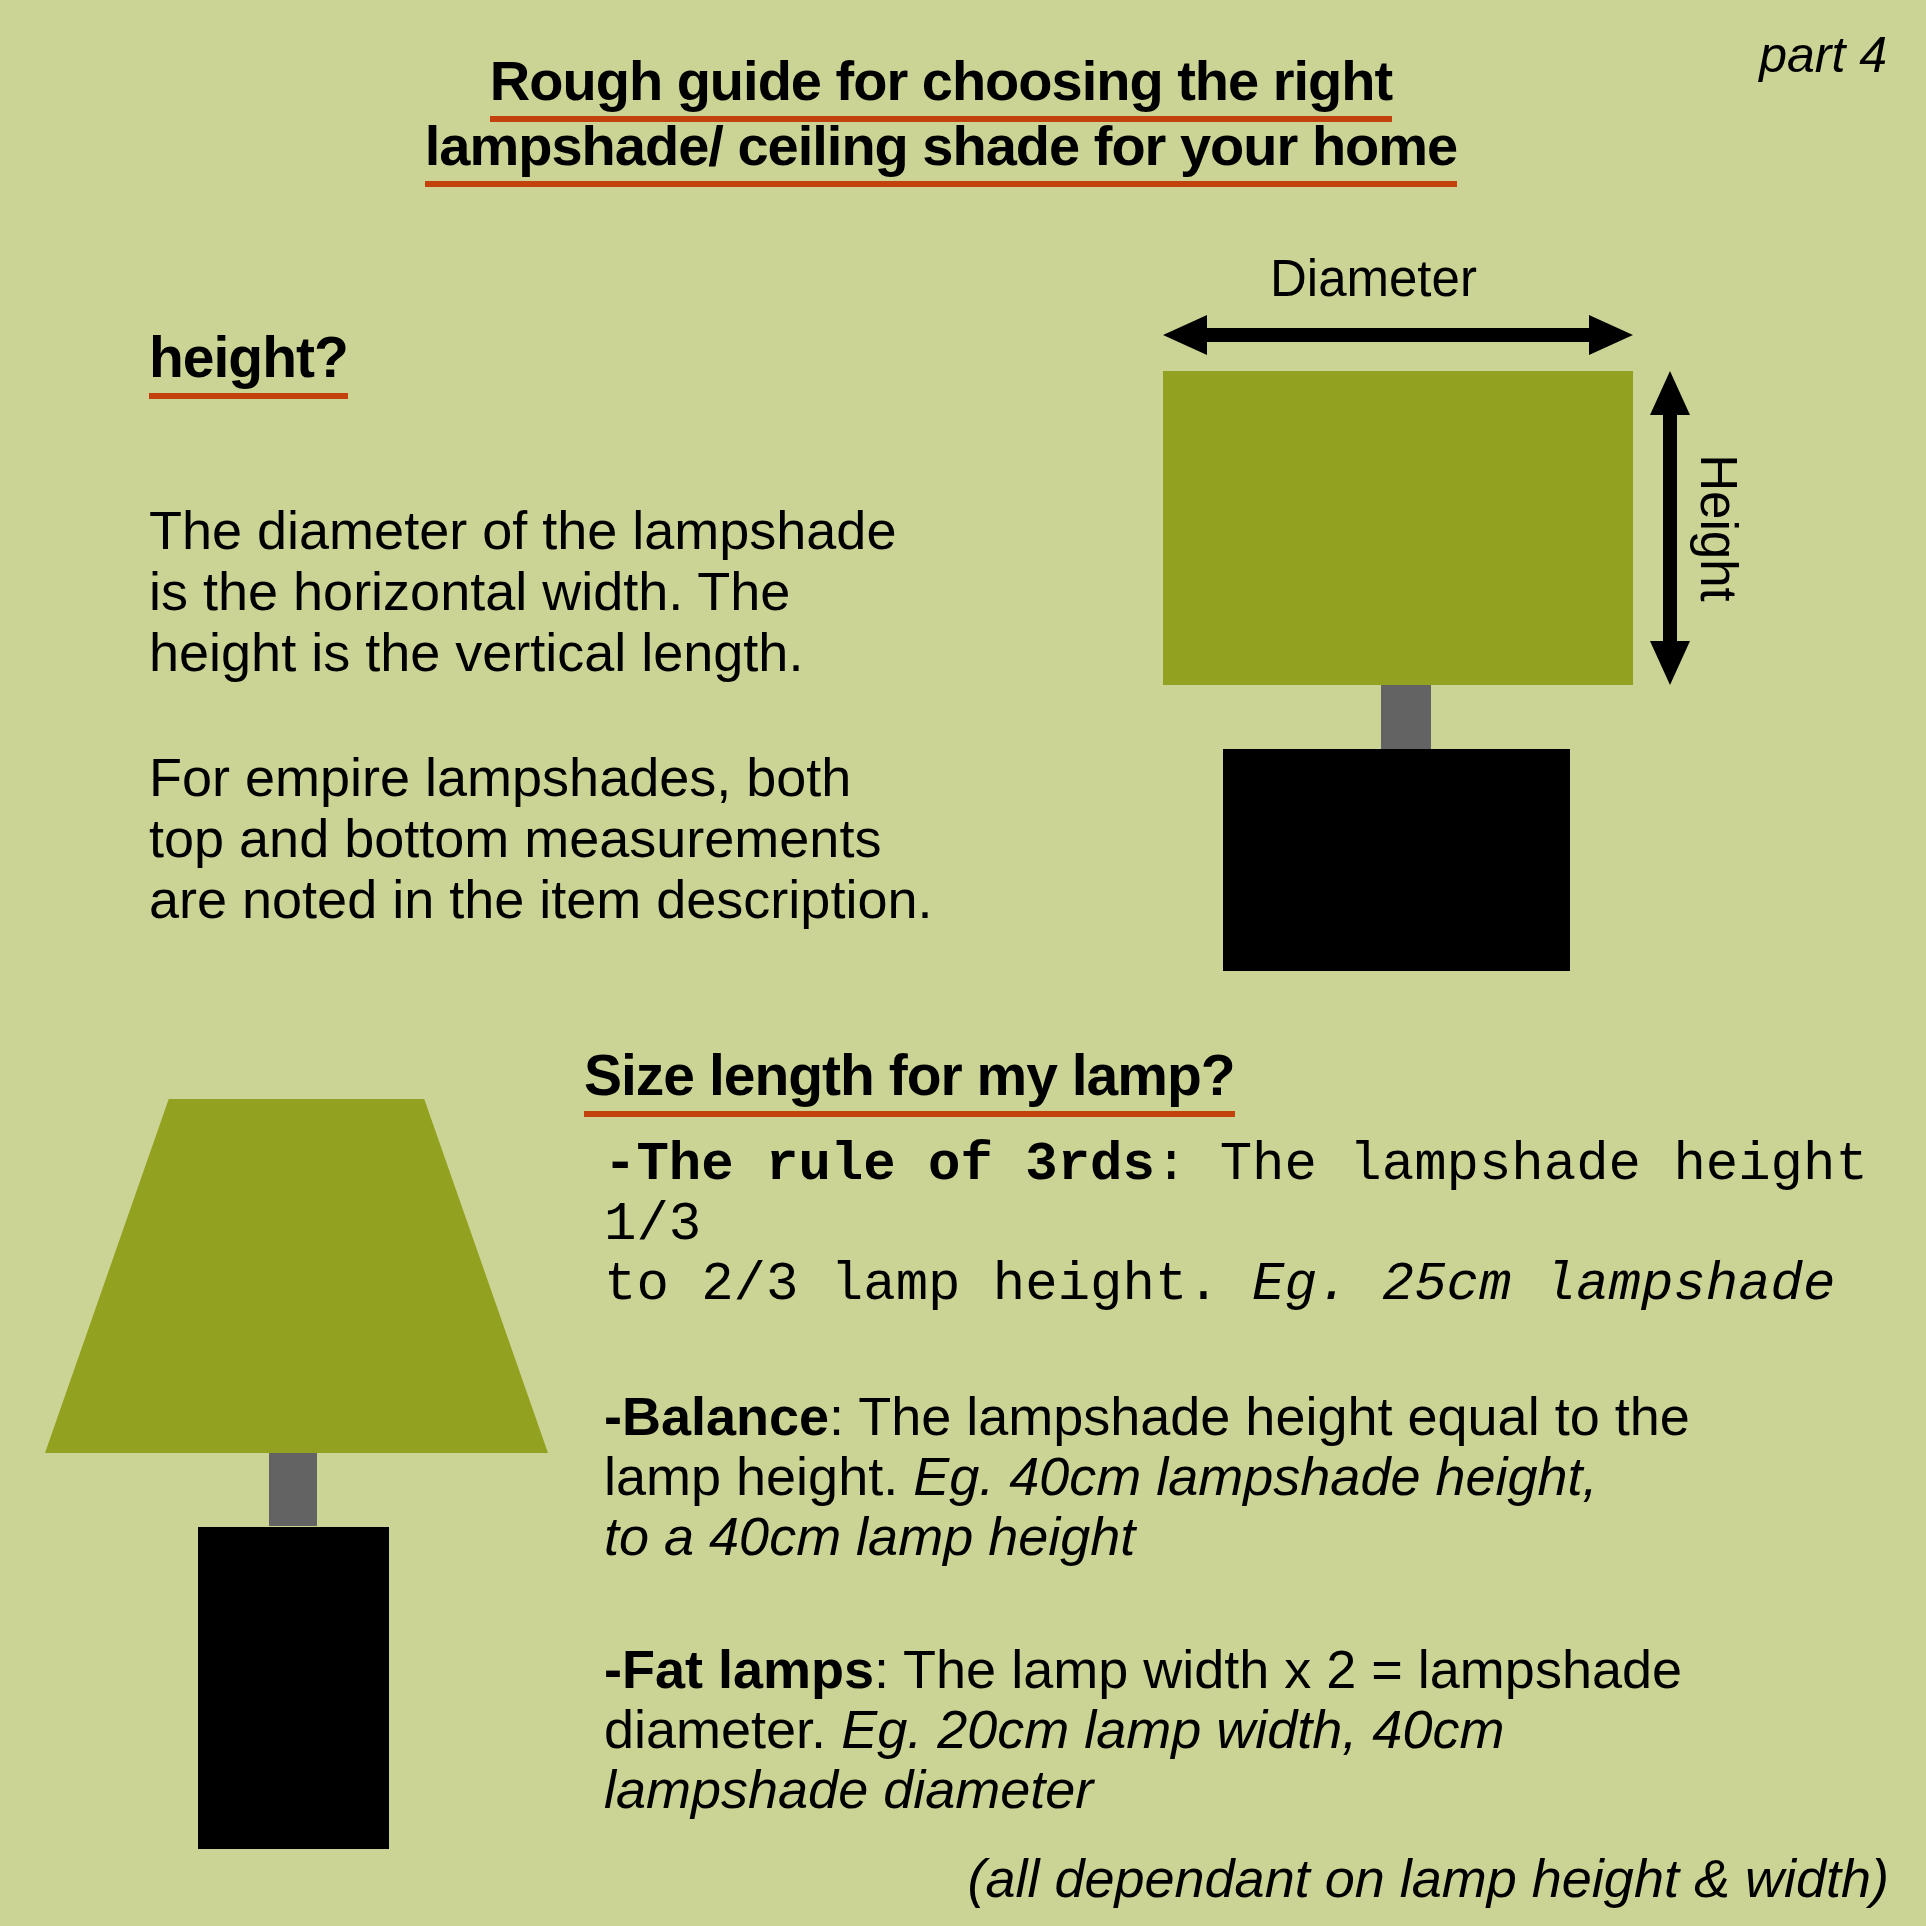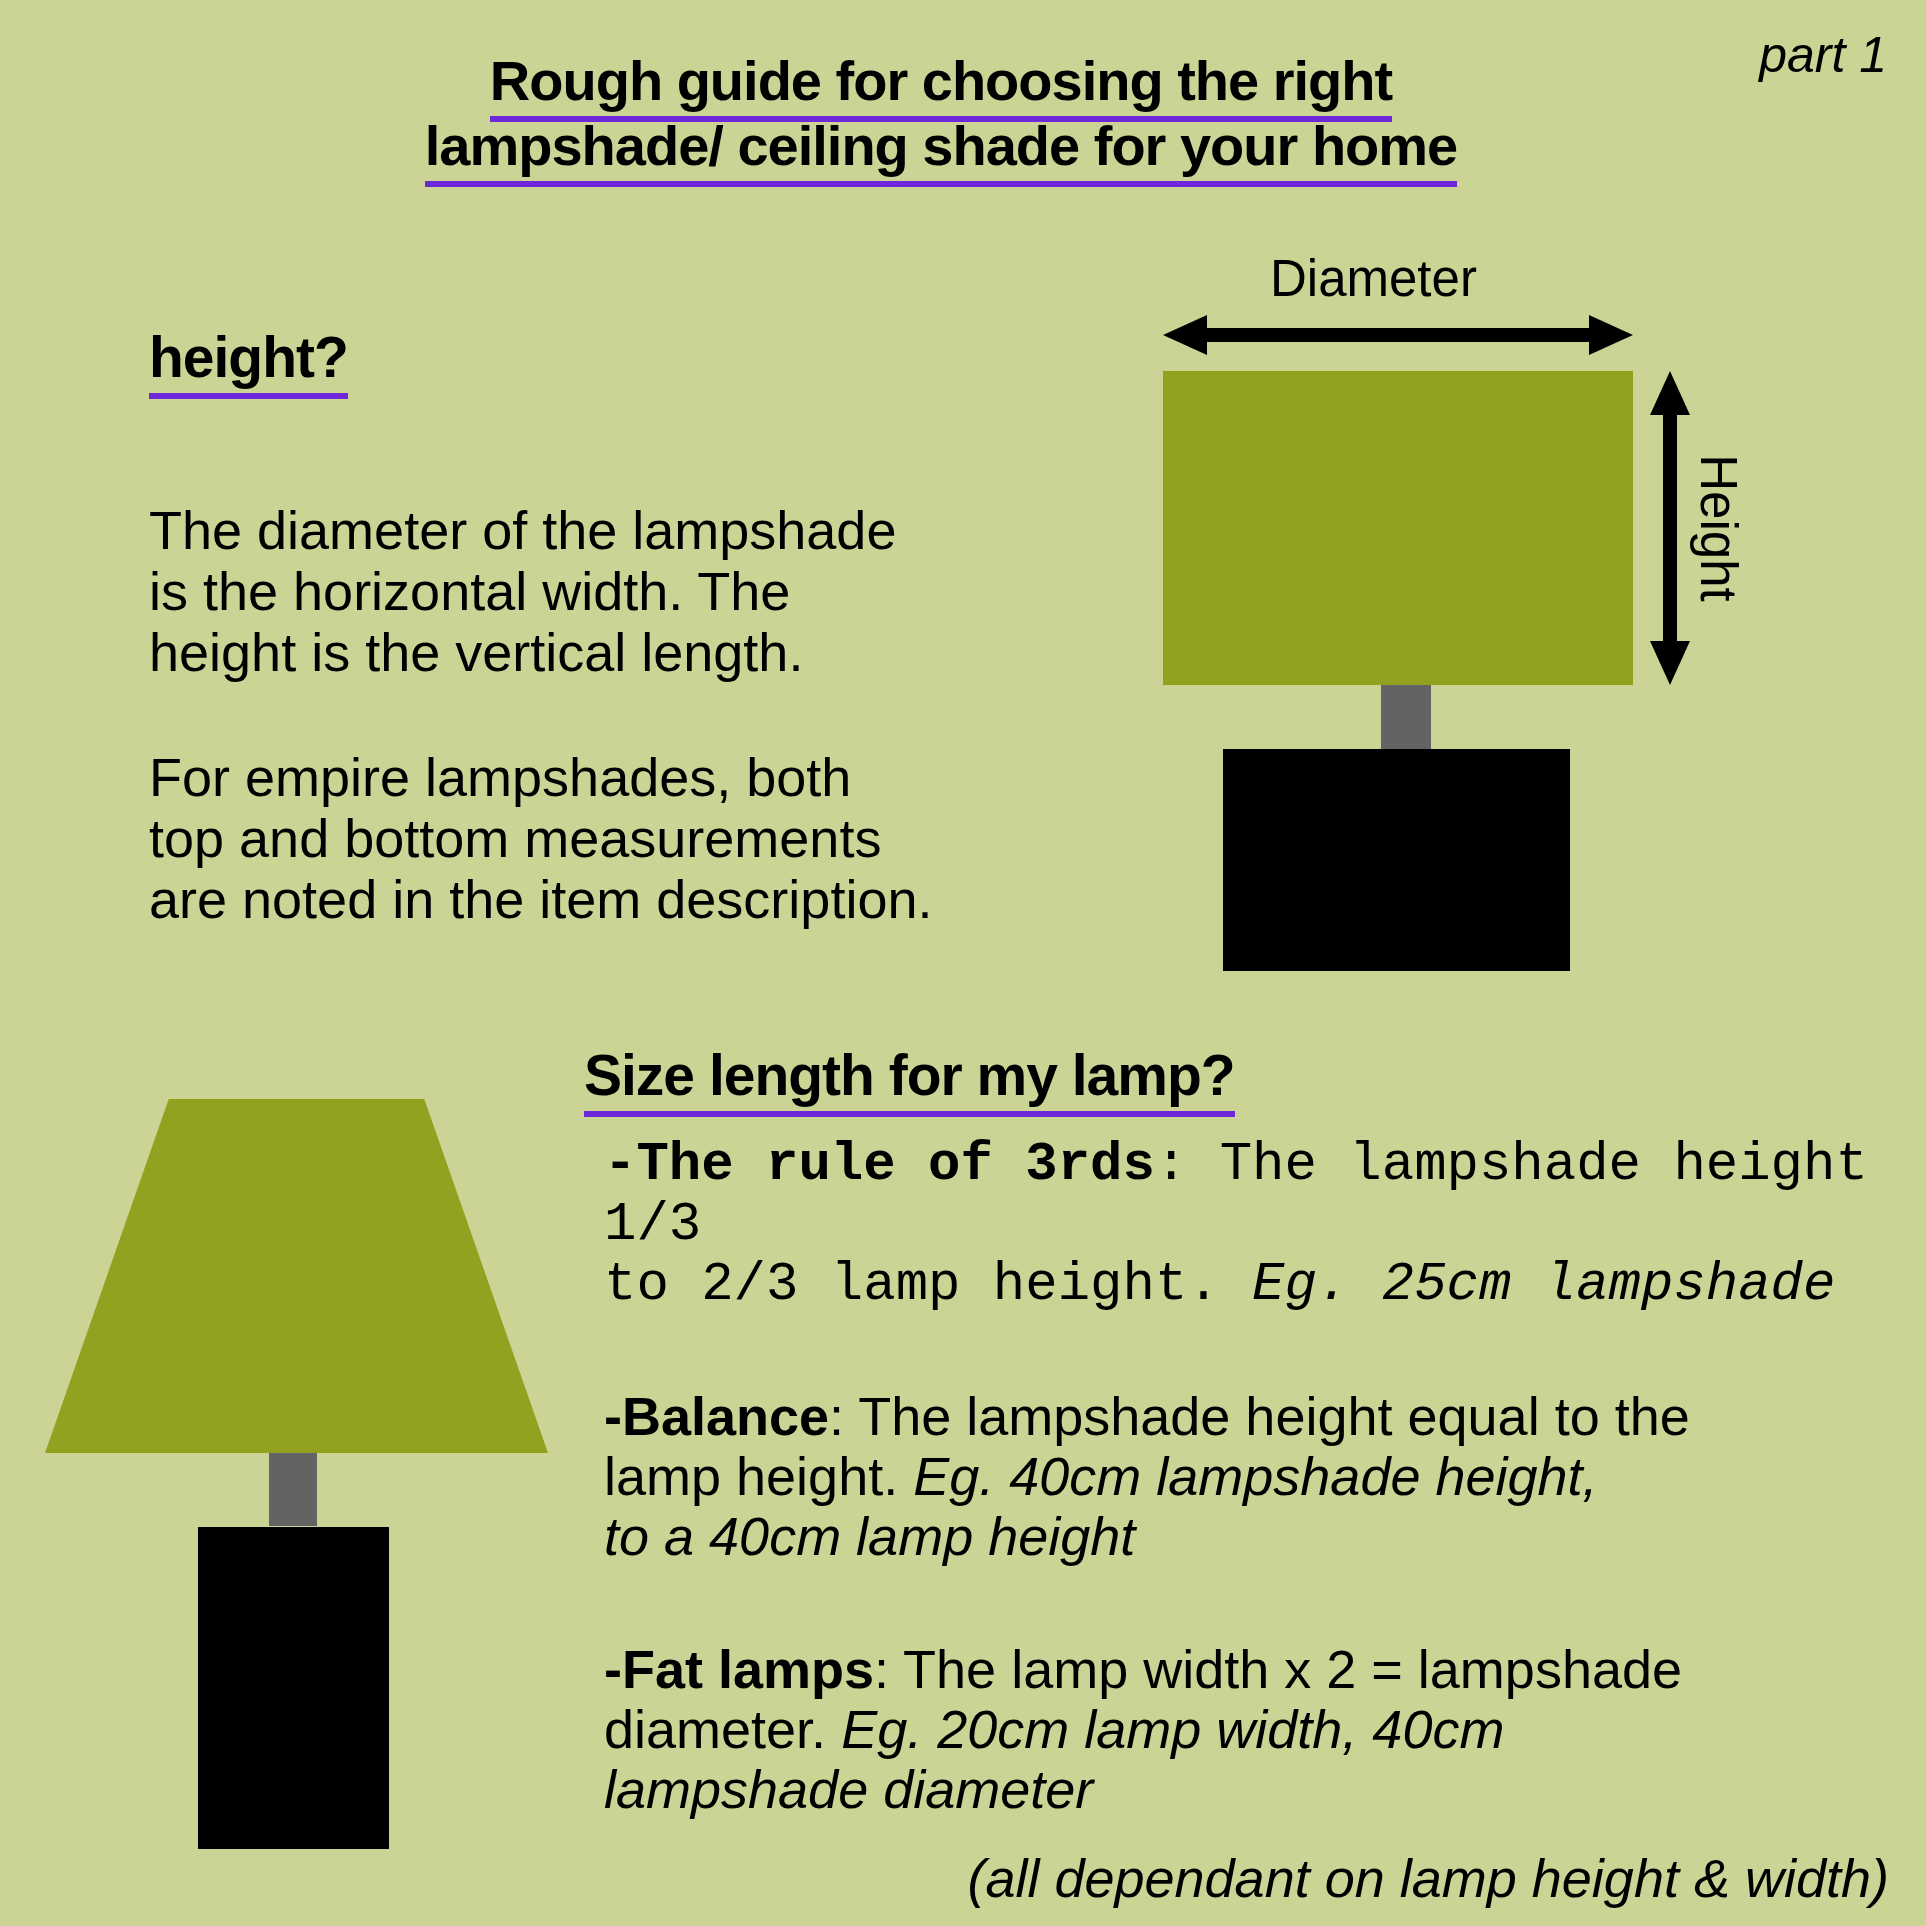--- a/index.html
+++ b/index.html
@@ -19,21 +19,21 @@
     top: 26px; right: 40px;
     font-size: 50px; font-style: italic;
   }
 
   
   .title-block {
     left: 248px; top: 48px; width: 1386px;
     text-align: center; font-weight: bold; font-size: 56px;
     line-height: 65px; letter-spacing: -1px;
   }
-  .u { padding-bottom: 4px; border-bottom: 6px solid #6d28d9; }
+  .u { padding-bottom: 4px; border-bottom: 6px solid #c2410c; }
 
   
   .intro-heading {
     left: 149px; top: 323px;
     font-size: 57px; font-weight: bold; line-height: 69px;
     letter-spacing: -1px;
   }
   .para {
     left: 149px;
     font-size: 54px; line-height: 61px;
@@ -106,21 +106,21 @@
   .footer-note {
     top: 1847px; right: 38px;
     font-size: 54px; font-style: italic; text-align: right;
   }
 </style>
 </head>
 <body>
 
 <div class="canvas">
 
-  <div class="abs part-label">part 1</div>
+  <div class="abs part-label">part 4</div>
 
   <div class="abs title-block">
     <div><span class="u">Rough guide for choosing the right</span></div>
     <div><span class="u">lampshade/ ceiling shade for your home</span></div>
   </div>
 
   <div class="abs intro-heading">
     <div><span class="u">height?</span></div>
   </div>
 

